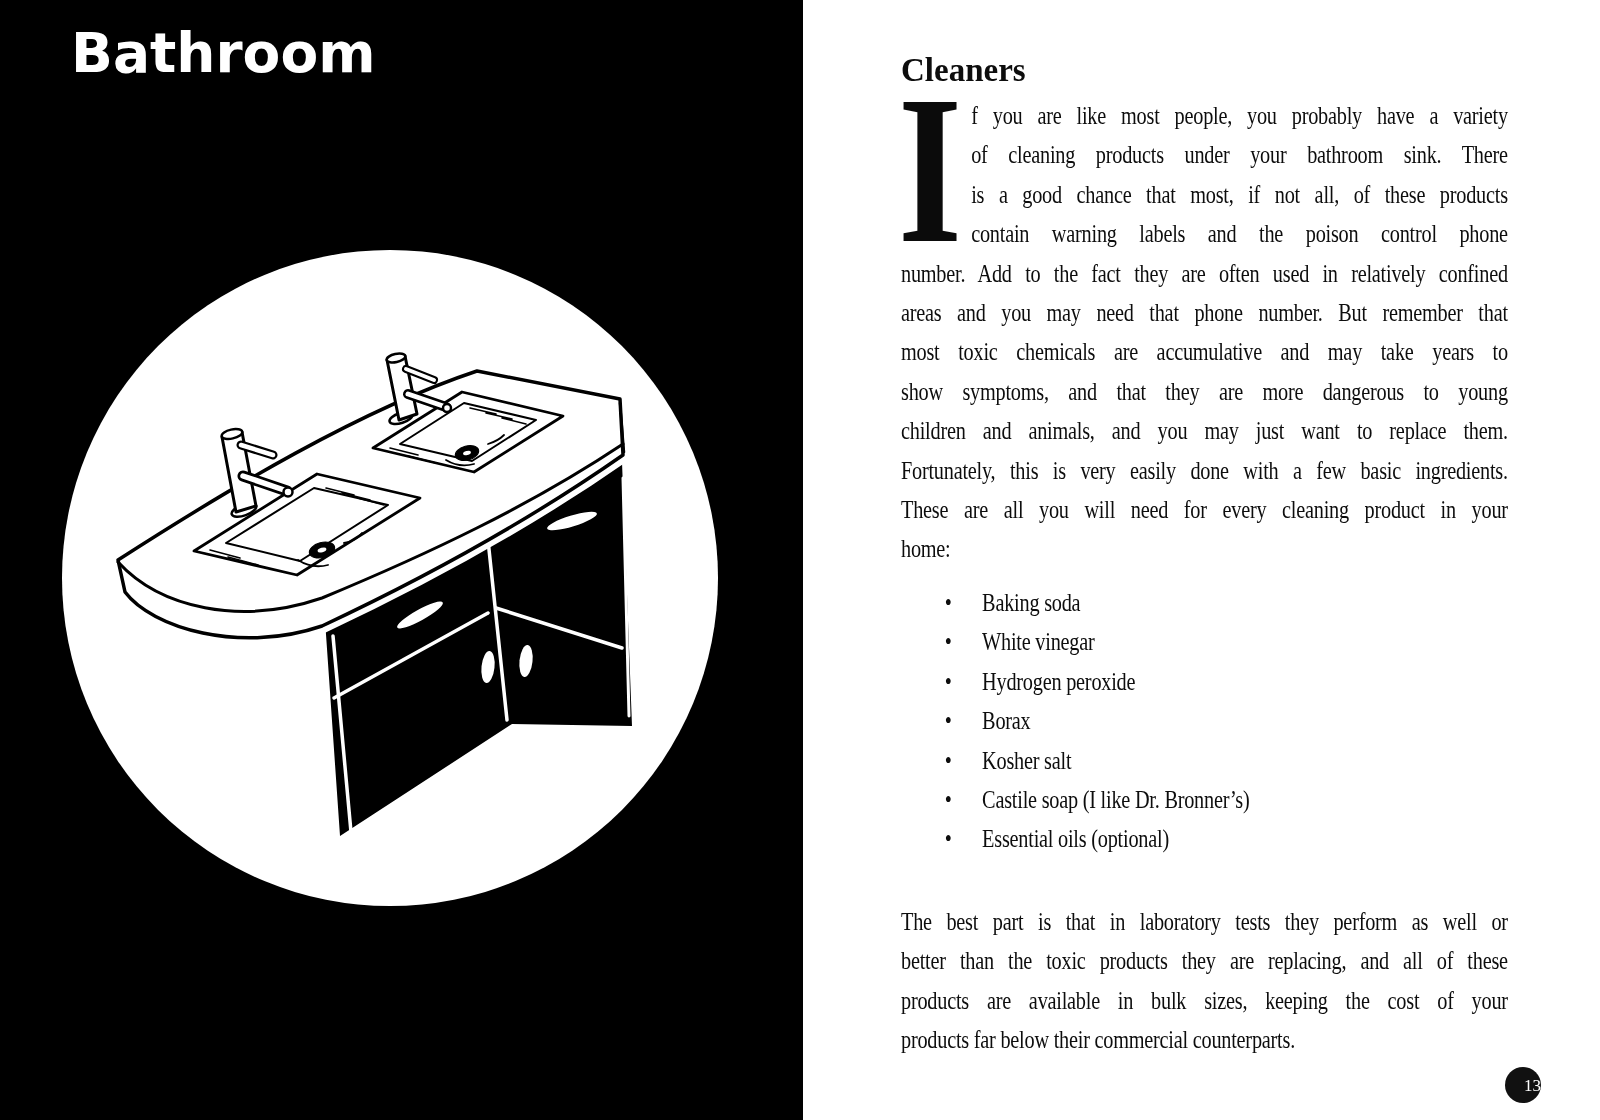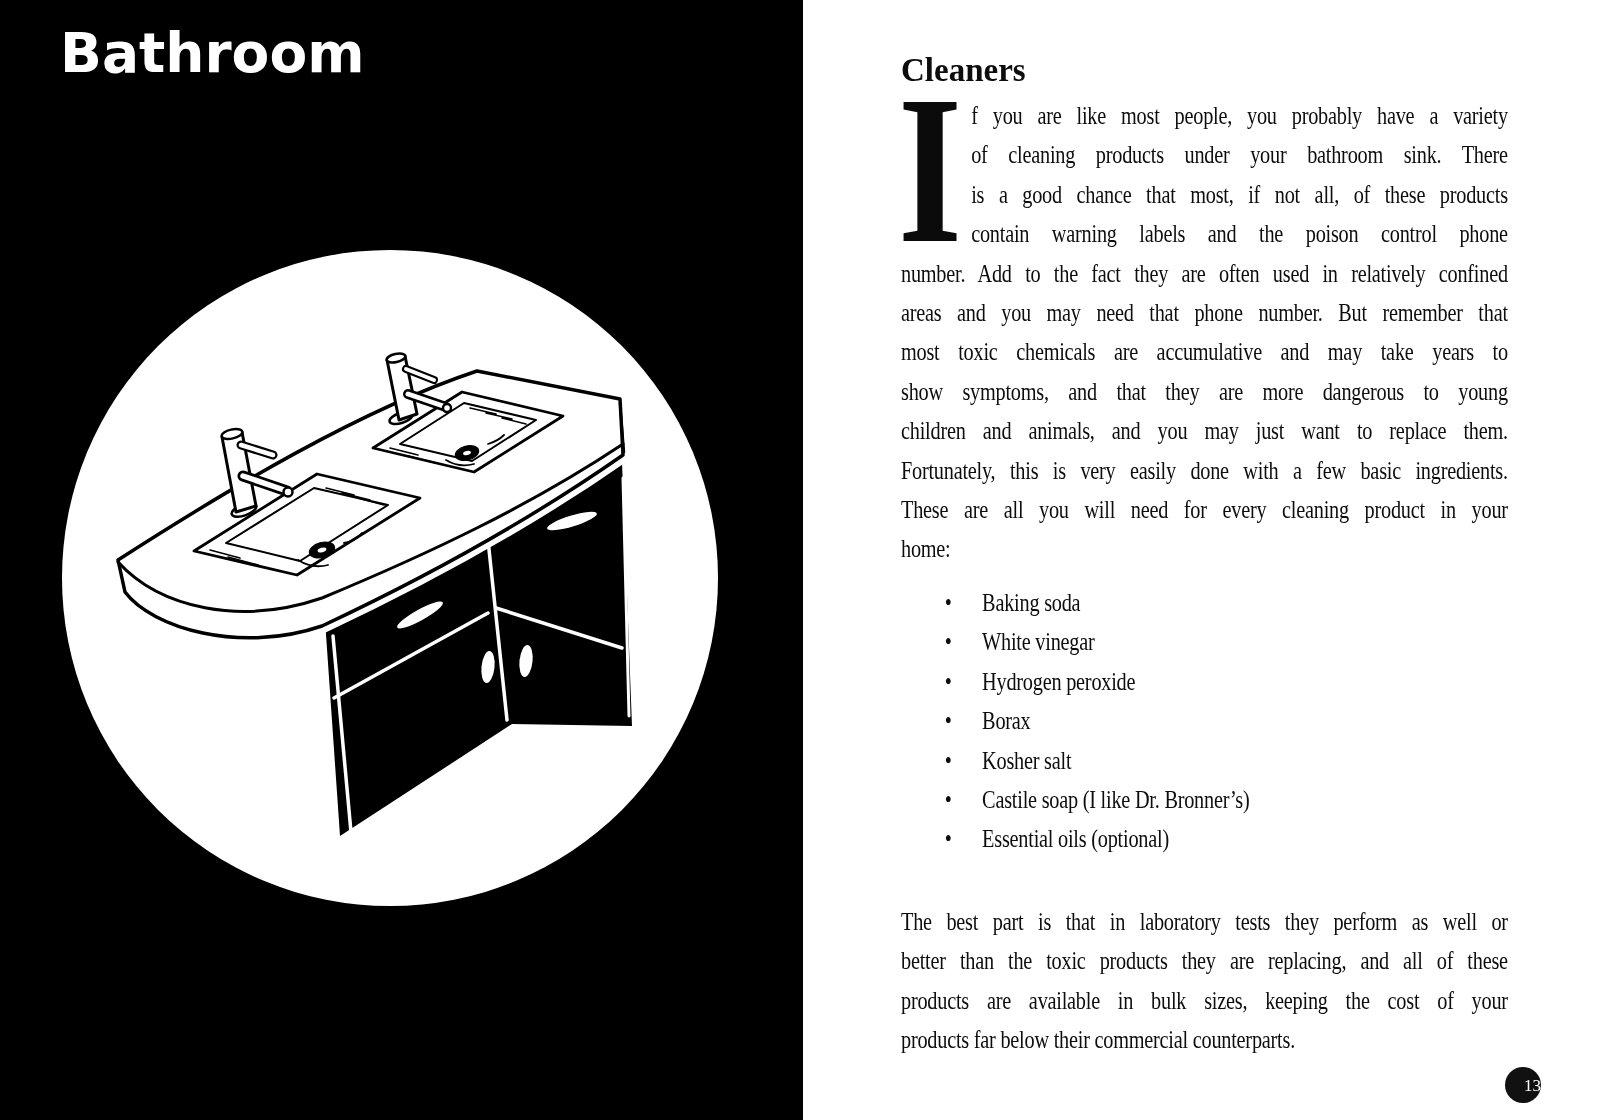--- a/index.html
+++ b/index.html
@@ -2,21 +2,21 @@
 <html><head>
 <meta charset="utf-8">
 <style>
   html,body{margin:0;padding:0;}
   body{width:1600px;height:1120px;overflow:hidden;background:#ffffff;}
   .spread{position:relative;width:1600px;height:1120px;font-family:"Liberation Serif","DejaVu Serif",serif;}
 
   
   .page-left{position:absolute;left:0;top:0;width:803px;height:1120px;background:#000000;}
   .chapter-title{
-    position:absolute;left:60px;top:26px;margin:0;
+    position:absolute;left:71px;top:26px;margin:0;
     font-family:"DejaVu Sans","Liberation Sans",sans-serif;
     font-weight:bold;font-size:55px;line-height:55px;letter-spacing:0;
     color:#ffffff;
   }
   .illus{position:absolute;left:60px;top:248px;width:660px;height:660px;}
 
   
   .page-right{position:absolute;left:803px;top:0;width:797px;height:1120px;background:#ffffff;color:#0d0d0d;}
   .section-heading{
     position:absolute;left:98px;top:52px;margin:0;

